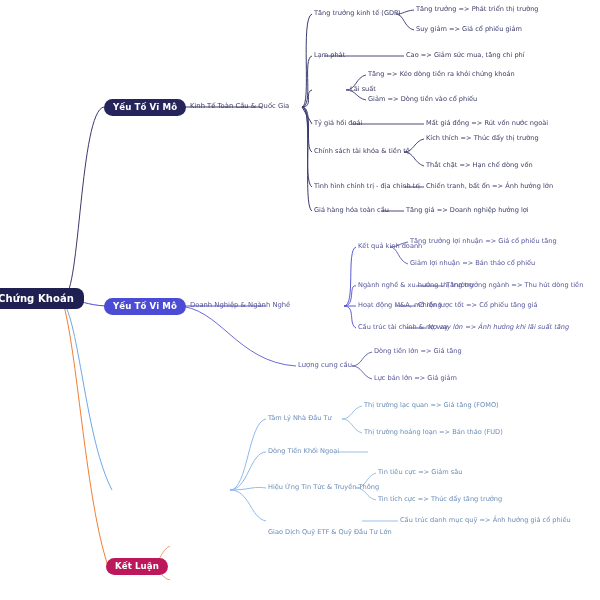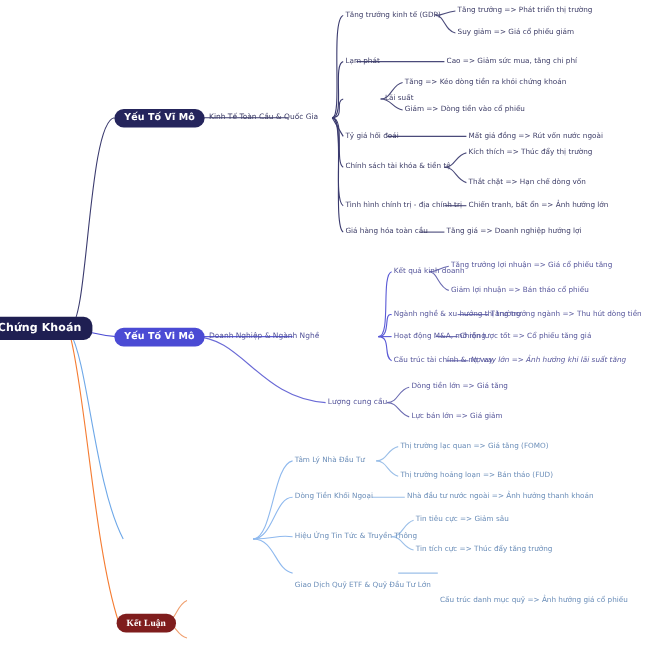--- a/index.html
+++ b/index.html
@@ -20,21 +20,21 @@
     font-size:8.6px;
     font-weight:bold;
     color:#ffffff;
     letter-spacing:.1px;
     line-height:11px;
   }
   .pill.root{background:#1f1f52;border-radius:8px;font-size:10px;padding:5px 10px;}
   .pill.navy{background:#25255c;}
   .pill.indigo{background:#4b4bd4;}
   .pill.lightblue{background:#5b9bf0;}
-  .pill.orange{background:#7f1d1d;font-family:Liberation Serif, serif;}
+  .pill.orange{background:#be185d;}
 
   
   .txt{
     font-size:6.6px;
     line-height:9px;
     color:#4a4a6a;
   }
   .txt.l2{color:#4f4f74;font-size:6.8px;}
   .txt.l3{color:#5b5b80;}
   .txt.navy{color:#3c3c66;}
@@ -172,24 +172,23 @@
   <div class="node txt l2 indigo" style="left:298px;top:361px;">Lượng cung cầu</div>
   <div class="node txt indigo" style="left:374px;top:347px;">Dòng tiền lớn =&gt; Giá tăng</div>
   <div class="node txt indigo" style="left:374px;top:374px;">Lực bán lớn =&gt; Giá giảm</div>
 
 
   <div class="node txt l3 lightblue" style="left:268px;top:414px;">Tâm Lý Nhà Đầu Tư</div>
   <div class="node txt lightblue" style="left:364px;top:401px;">Thị trường lạc quan =&gt; Giá tăng (FOMO)</div>
   <div class="node txt lightblue" style="left:364px;top:428px;">Thị trường hoảng loạn =&gt; Bán tháo (FUD)</div>
 
   <div class="node txt l3 lightblue" style="left:268px;top:447px;">Dòng Tiền Khối Ngoại</div>
-  <div class="node txt lightblue" style="left:370px;top:447px;">Nhà đầu tư nước ngoài =&gt; Ảnh hưởng thanh khoản</div>
 
   <div class="node txt l3 lightblue" style="left:268px;top:483px;">Hiệu Ứng Tin Tức &amp; Truyền Thông</div>
   <div class="node txt lightblue" style="left:378px;top:468px;">Tin tiêu cực =&gt; Giảm sâu</div>
   <div class="node txt lightblue" style="left:378px;top:495px;">Tin tích cực =&gt; Thúc đẩy tăng trưởng</div>
 
   <div class="node txt l3 lightblue" style="left:268px;top:528px;">Giao Dịch Quỹ ETF &amp; Quỹ Đầu Tư Lớn</div>
-  <div class="node txt lightblue" style="left:400px;top:516px;margin-top:25px;">Cấu trúc danh mục quỹ =&gt; Ảnh hưởng giá cổ phiếu</div>
+  <div class="node txt lightblue" style="left:400px;top:516px;">Cấu trúc danh mục quỹ =&gt; Ảnh hưởng giá cổ phiếu</div>
 
   <div class="node pill orange" style="left:106px;top:558px;">Kết Luận</div>
 
 </div>
 
 </body></html>

